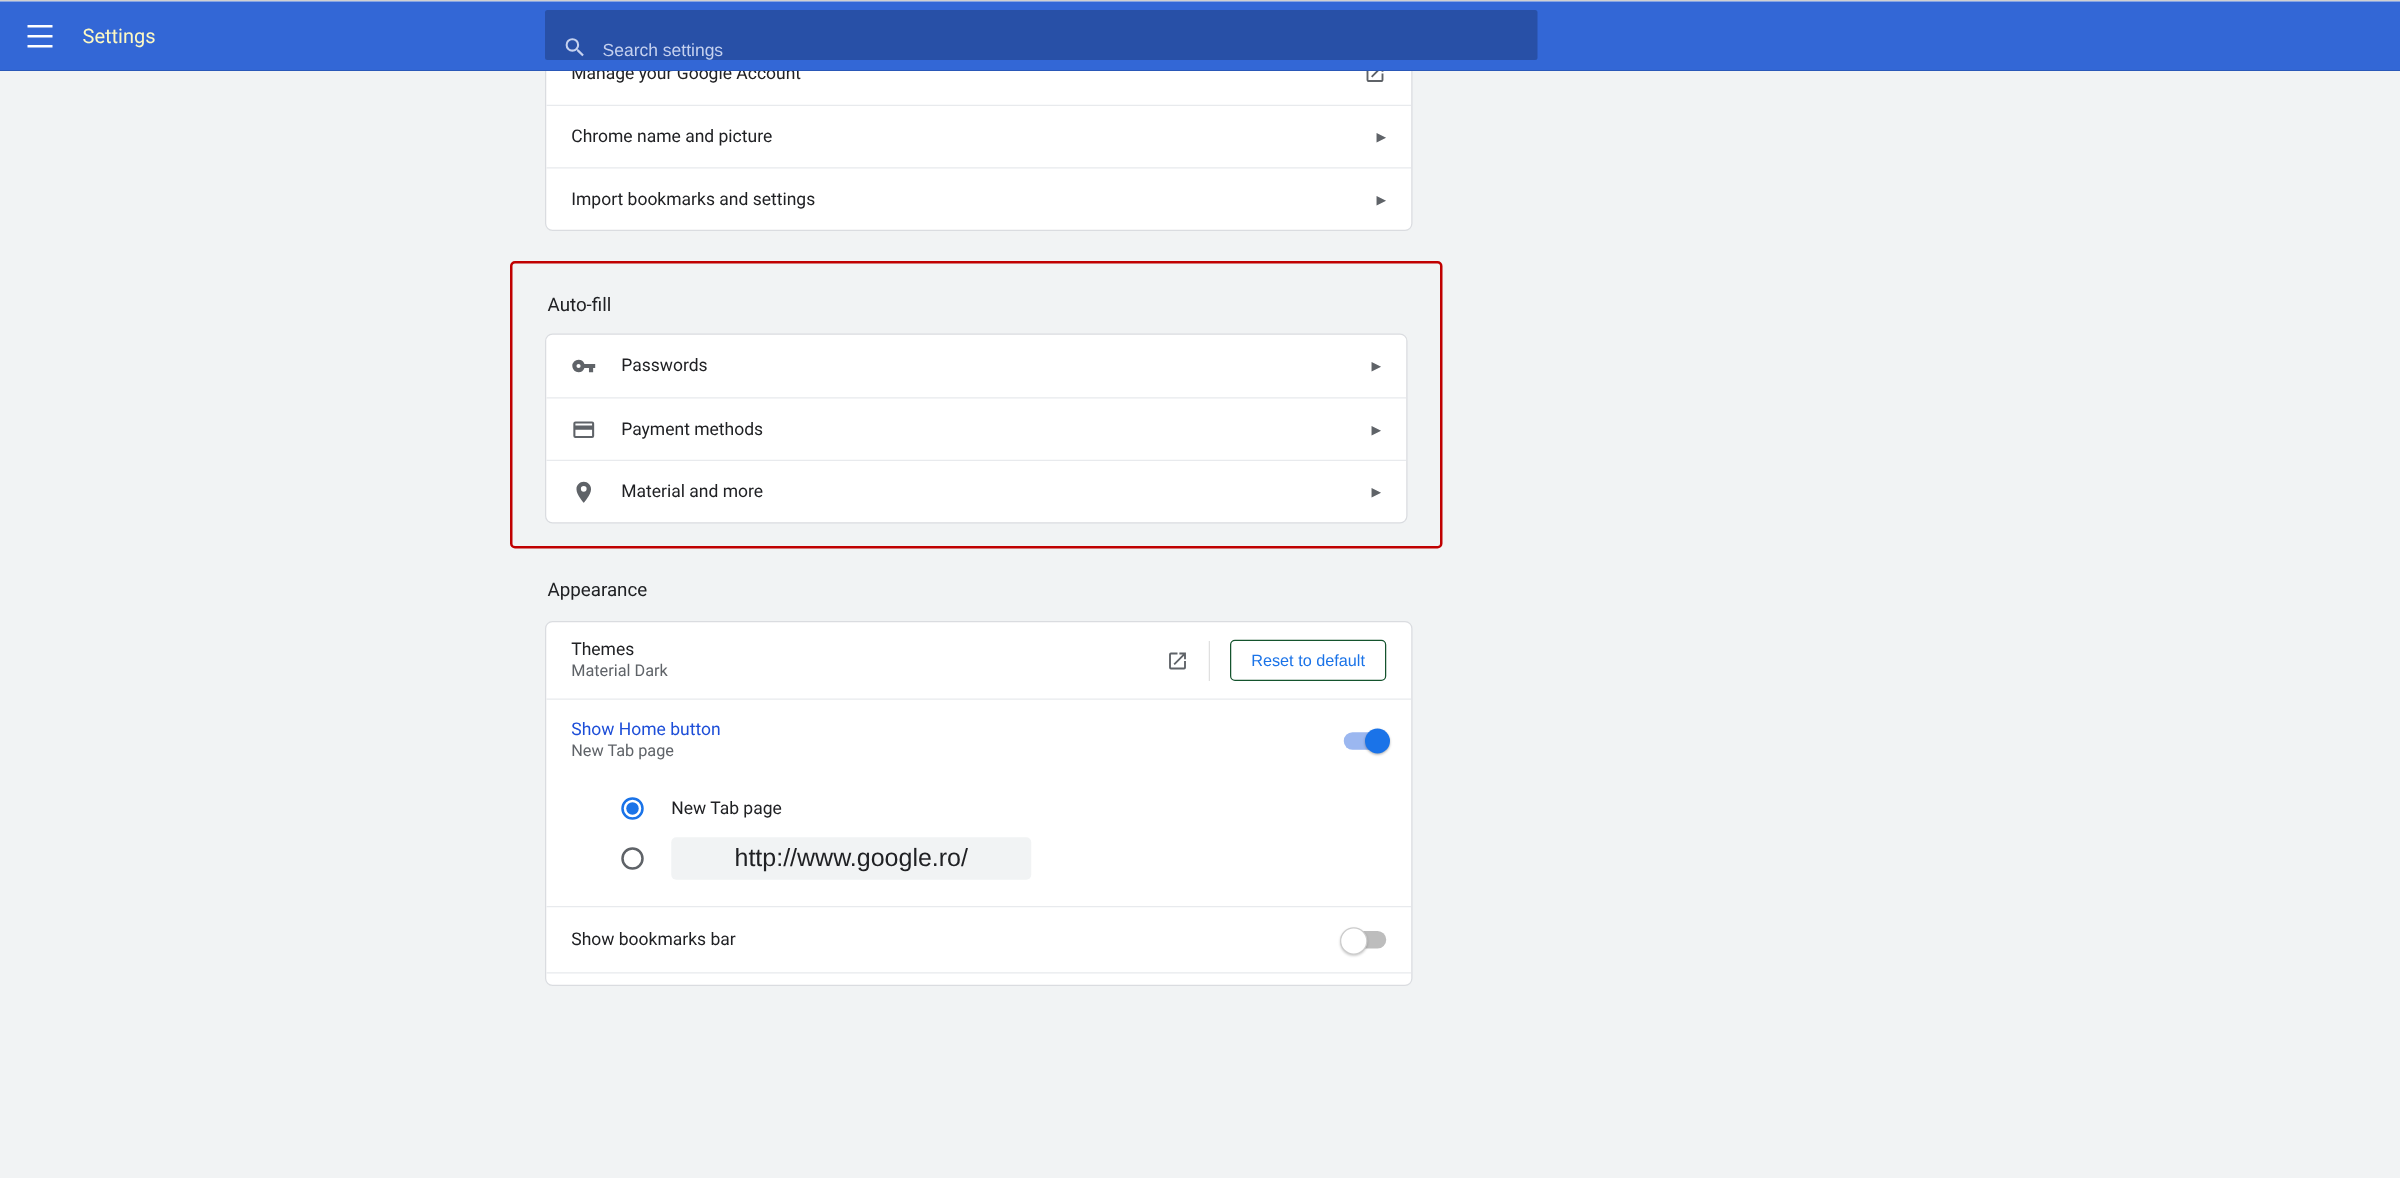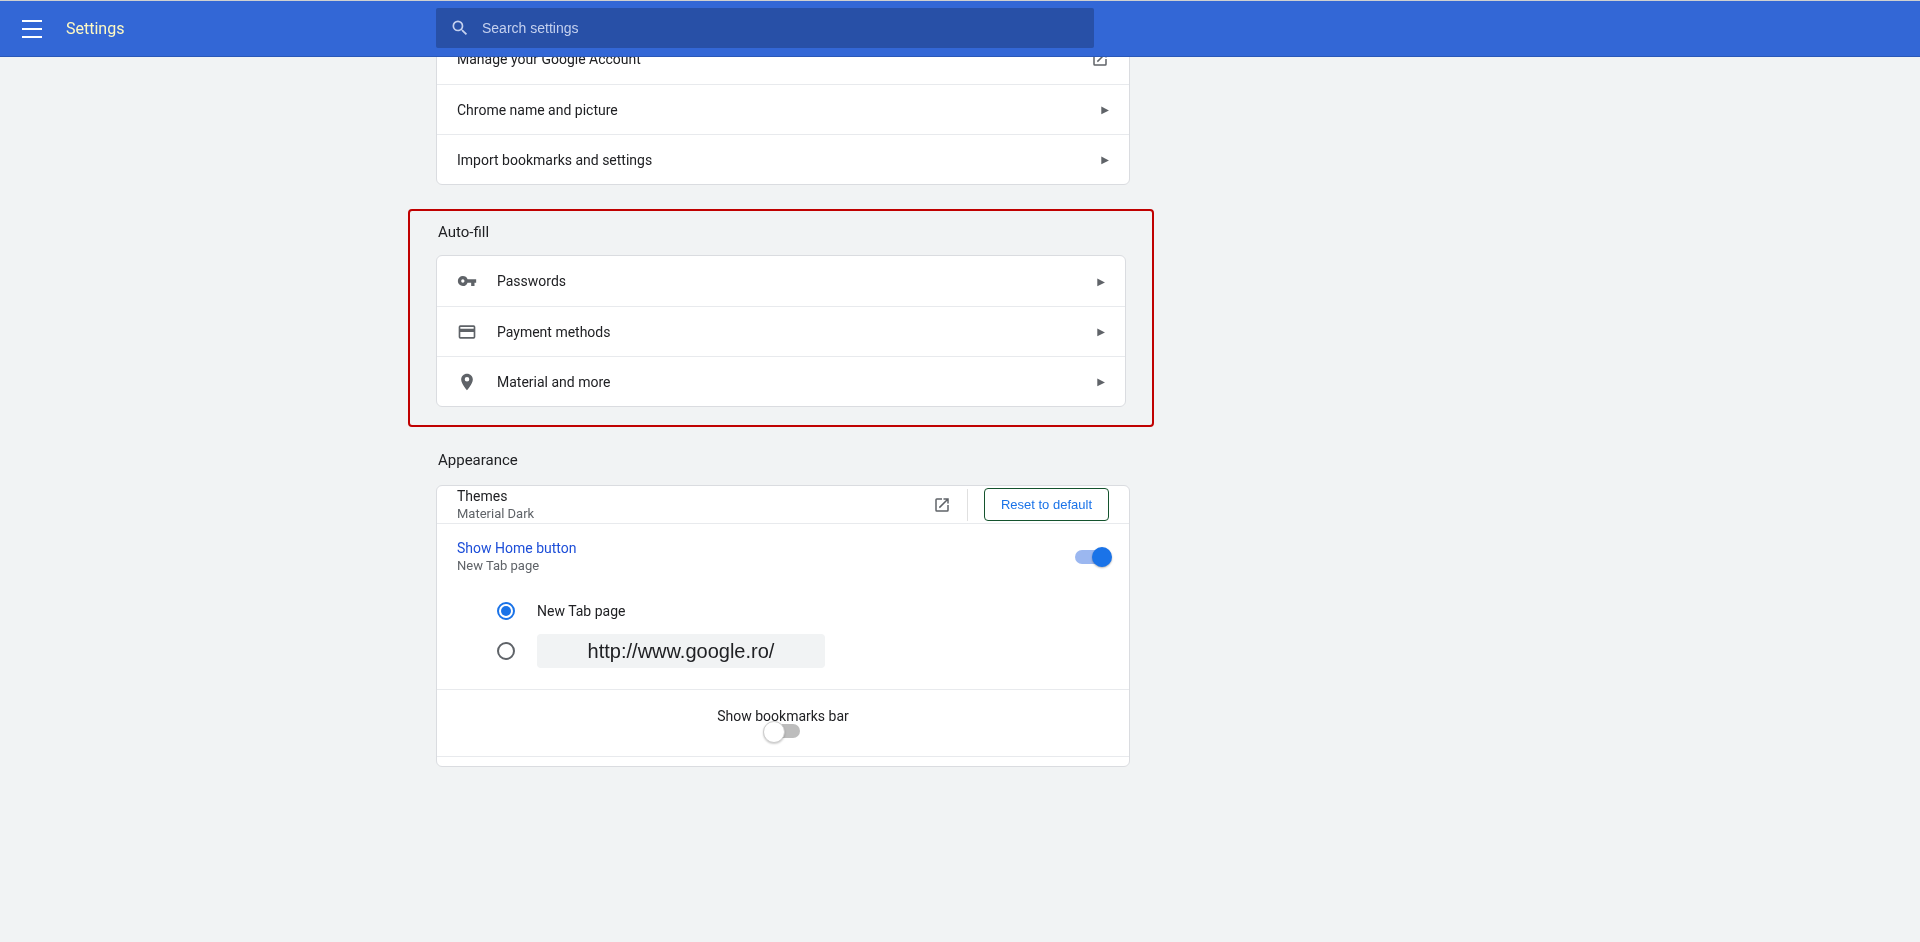--- a/index.html
+++ b/index.html
@@ -16,24 +16,24 @@
   .menu-icon {
     width: 24px; height: 24px; margin-left: 22px; cursor: pointer;
     display: flex; flex-direction: column; justify-content: space-between;
     padding: 3px 0;
   }
   .menu-icon span { display: block; height: 2px; background: #fff; width: 20px; }
   .title { color: #fef9c3; font-size: 16px; margin-left: 20px; }
   .search-wrap {
     margin-left: auto; margin-right: auto;
     position: absolute; left: 436px; top: 8px;
-    width: 658px; height: 40px;
+    width: 794px; height: 40px;
     background: #2850a7;
     border-radius: 2px;
-    display: flex; align-items: center;
+    display: flex; align-items: flex-end;
   }
   .search-icon { width: 20px; height: 20px; margin-left: 14px; }
   .search-input {
     flex: 1; background: transparent; border: none; outline: none;
     color: #fff; font-size: 14px; padding: 0 12px;
   }
   .search-input::placeholder { color: #c5d1ef; }
 
   .content {
     height: calc(100% - 56px);
@@ -78,23 +78,23 @@
   }
 
   .highlight-box {
     border: 2px solid #c00000;
     border-radius: 4px;
     padding: 12px 26px 18px 26px;
     margin-left: -28px;
     margin-right: -24px;
     margin-bottom: 12px;
   }
-  .highlight-box .section-title { margin-top: 0; margin-bottom: 14px; }
-
-  .themes-row { display:flex; align-items:center; padding: 2px 20px; cursor:pointer; }
+  .highlight-box .section-title { margin-top: 12px; margin-bottom: 14px; }
+
+  .themes-row { display:flex; align-items:center; padding: 14px 20px; cursor:pointer; }
   .themes-text { flex:1; }
   .themes-text .t1 { font-size: 14px; color:#202124; }
   .themes-text .t2 { font-size: 13px; color:#5f6368; margin-top:2px; }
   .divider-v { width:1px; height:32px; background:#e0e0e0; margin: 0 16px; }
 
   .btn-outline {
     border: 1px solid #14532d;
     background: #fff;
     color: #1a73e8;
     font-size: 13px;
@@ -136,21 +136,21 @@
     box-shadow: 0 1px 2px rgba(0,0,0,0.3);
   }
   .toggle.off { background: #bdbdbd; }
   .toggle.off::after {
     content:""; position:absolute; left:-3px; top:-3px;
     width:20px; height:20px; border-radius:50%; background:#fff;
     border:1px solid #ccc;
     box-shadow: 0 1px 2px rgba(0,0,0,0.2);
   }
 
-  .bookmarks-row { display:flex; align-items:center; padding: 18px 20px; border-top:1px solid #e8eaed;flex-direction:column; }
+  .bookmarks-row { display:flex; align-items:center; padding: 18px 20px; border-top:1px solid #e8eaed; }
   .bookmarks-row .lbl { flex:1; font-size:14px; color:#202124; }
 
   
   .content::-webkit-scrollbar { width: 16px; }
   .content::-webkit-scrollbar-track { background: #f1f1f1; }
   .content::-webkit-scrollbar-thumb { background: #c1c1c1; }
   .content::-webkit-scrollbar-button { background:#f1f1f1; height:16px; display:block; }
 
   svg { display:block; }
 </style>

